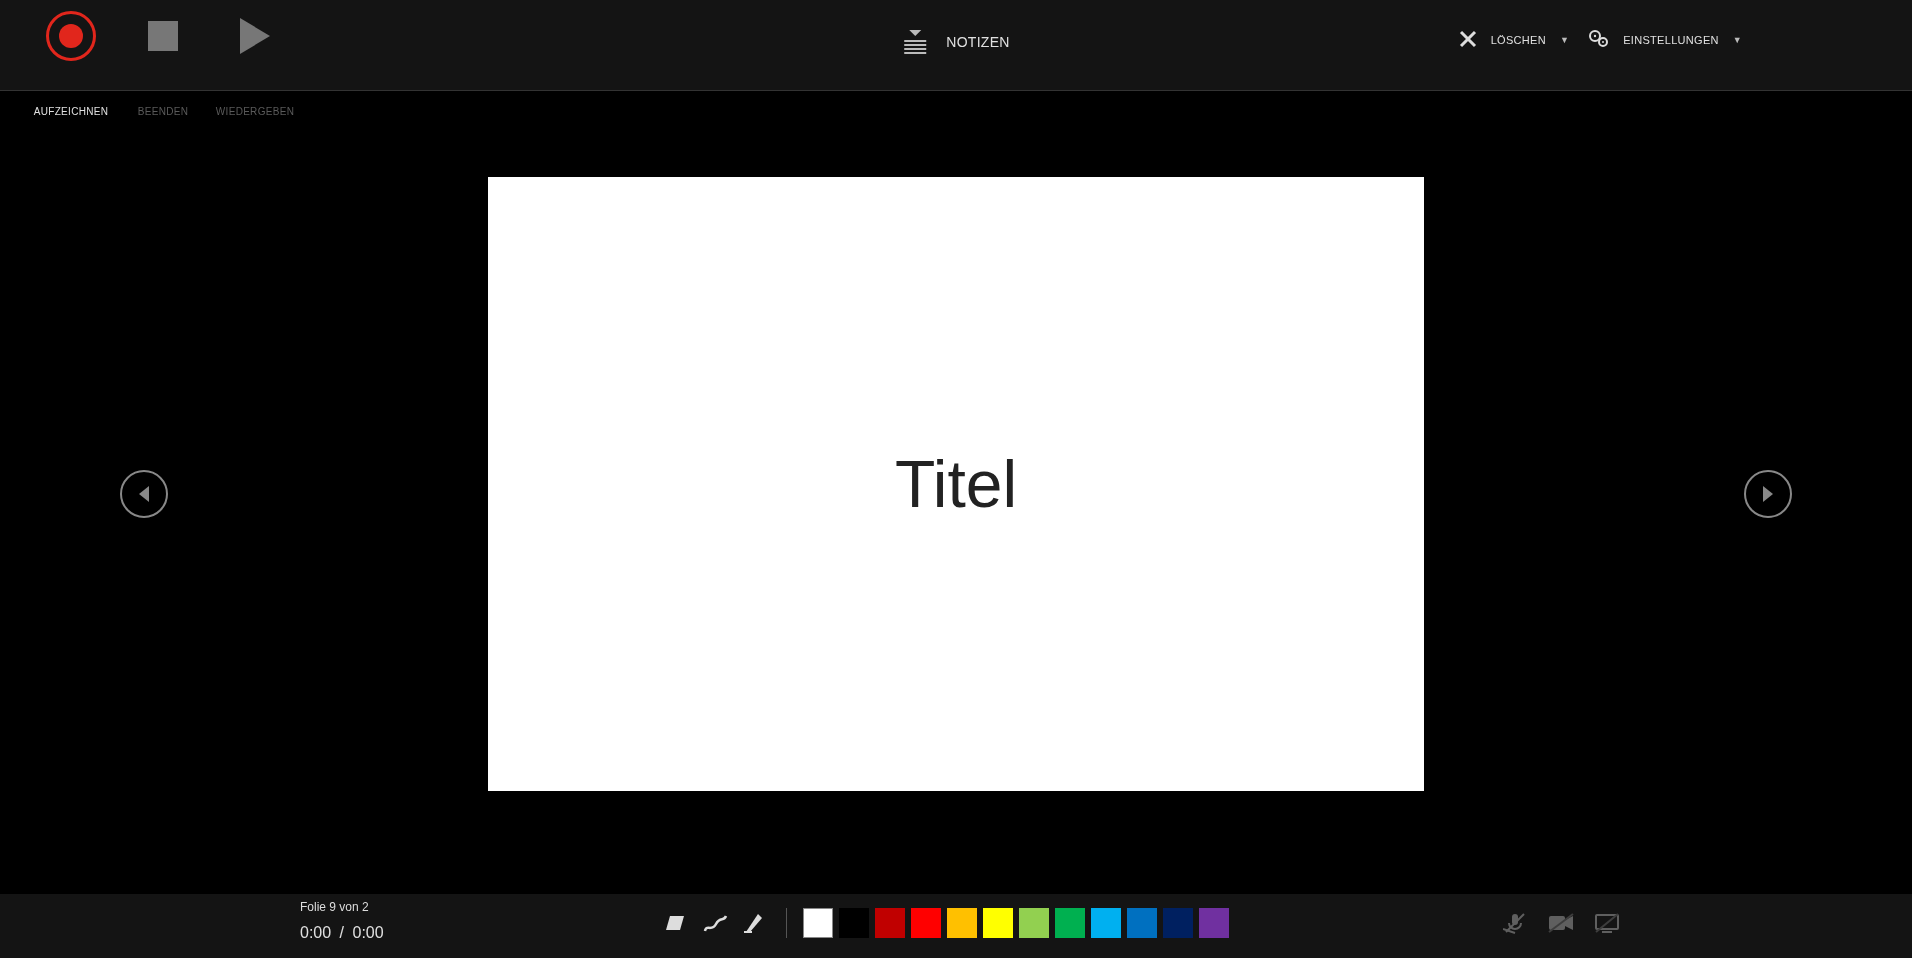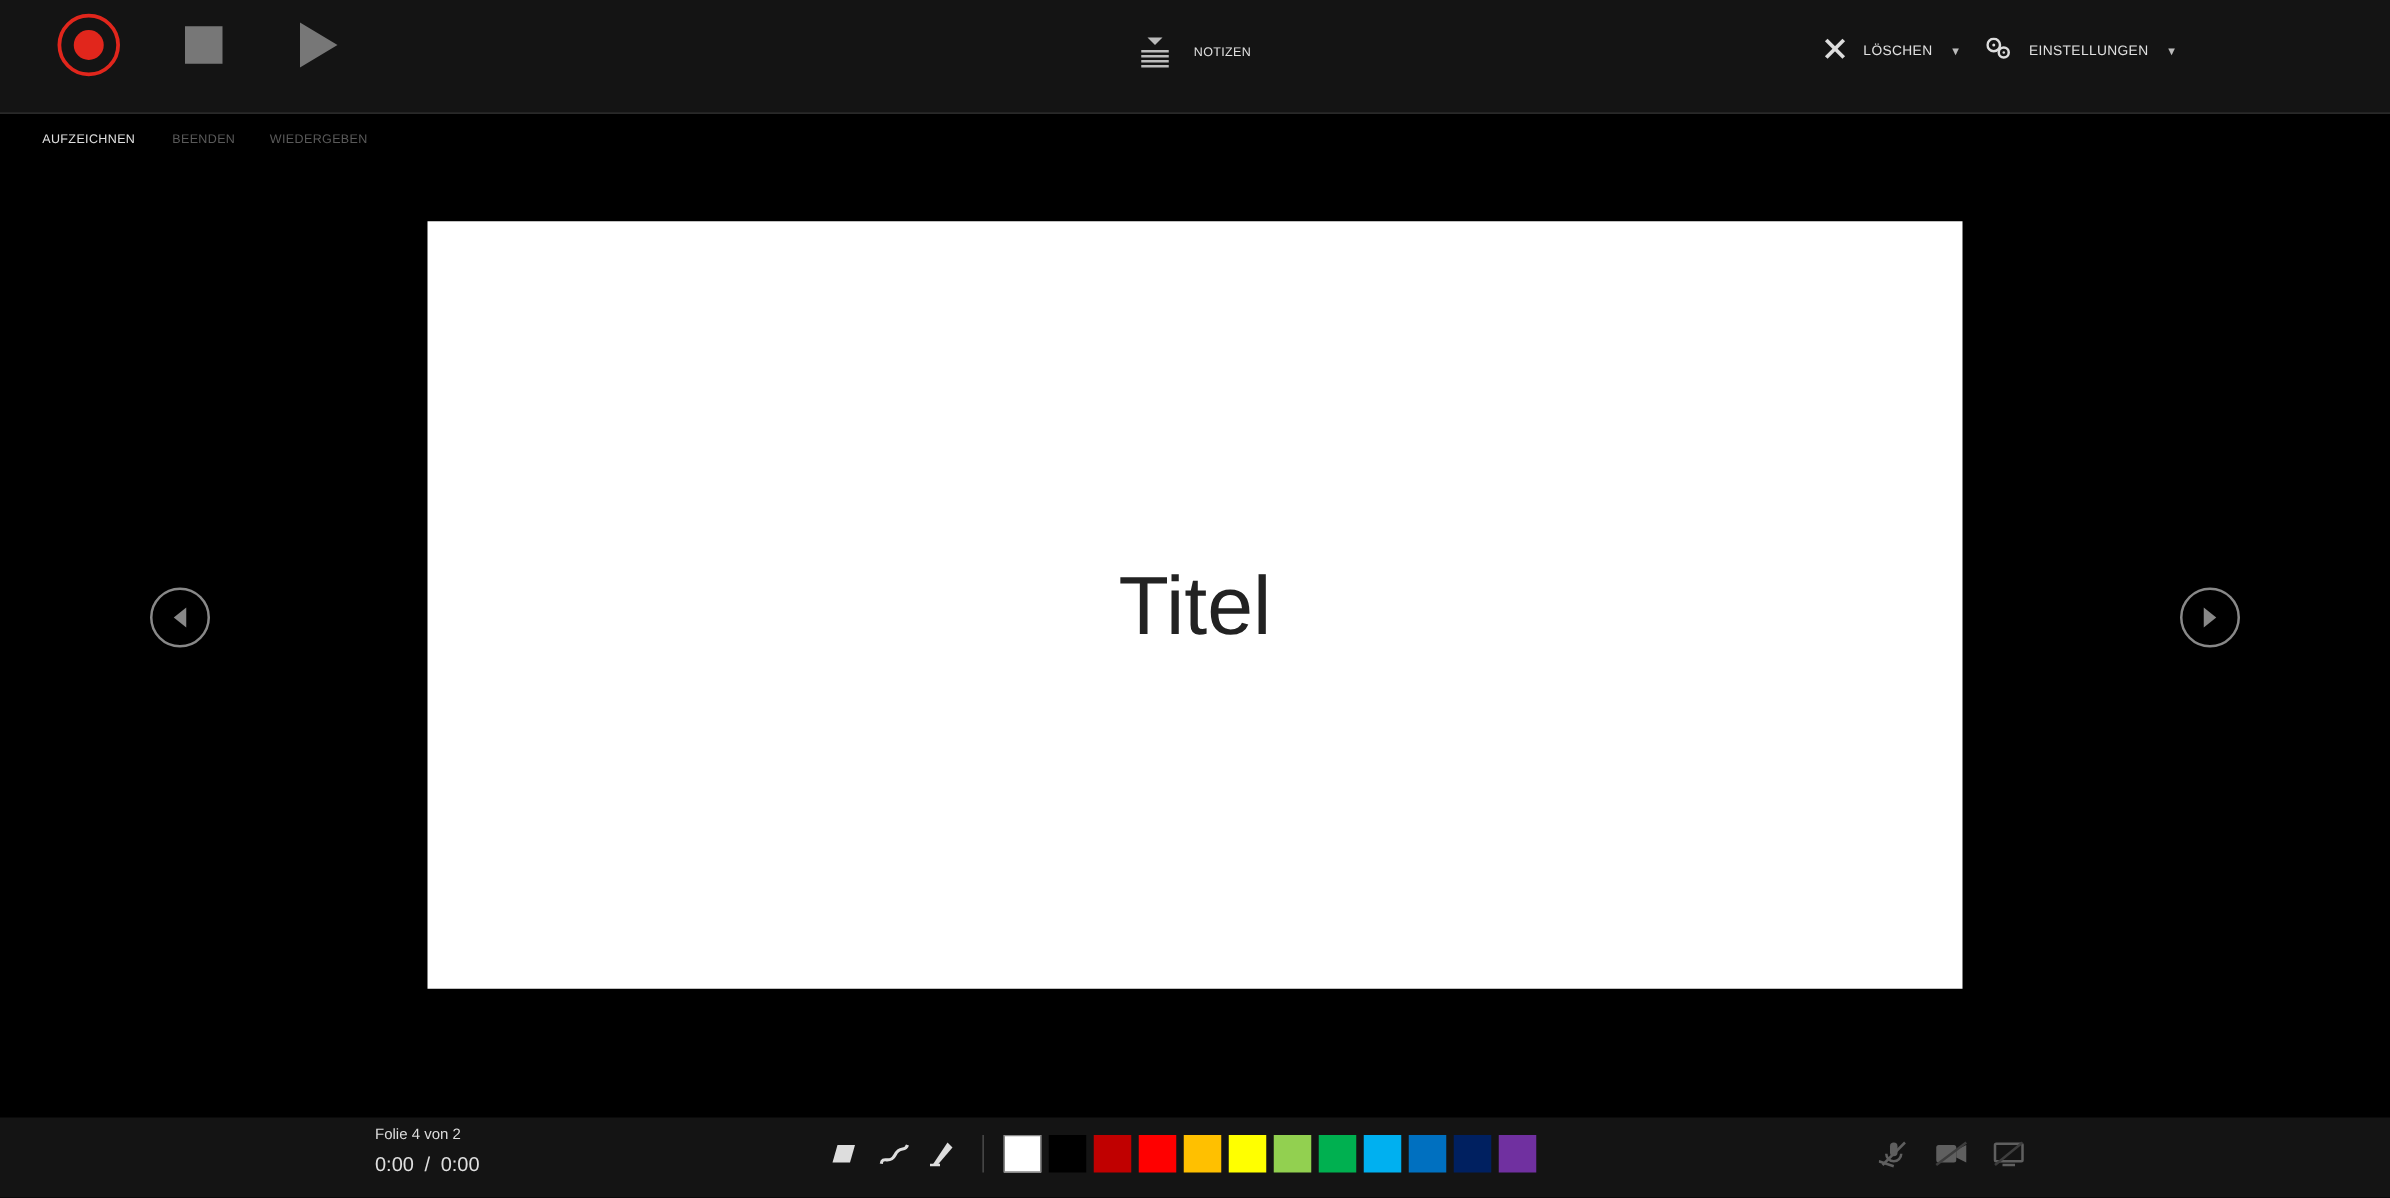--- a/index.html
+++ b/index.html
@@ -121,21 +121,21 @@
   }
   .notes-icon .tri {
     width:0;height:0;
     border-left:6px solid transparent;
     border-right:6px solid transparent;
     border-top:6px solid #bbb;
     margin-bottom:2px;
   }
   .notes-icon .line { width:22px;height:2px;background:#bbb; }
   .notes-label {
-    font-size: 10px;
+    font-size: 14px;
     letter-spacing: 0.3px;
     color:#e0e0e0;
     text-transform: uppercase;
   }
 
   
   .topbar-right {
     position: absolute;
     right: 170px;
     top: 30px;
@@ -163,21 +163,21 @@
     position: absolute;
     top: 120px;
     left: 0;
     right: 0;
     bottom: 90px;
     display: flex;
     align-items: center;
     justify-content: center;
   }
   .slide {
-    width: 1228px;
+    width: 936px;
     height: 614px;
     background: #fff;
     display: flex;
     align-items: center;
     justify-content: center;
     position: relative;
     top: -10px;
   }
   .slide-title {
     font-size: 66px;
@@ -371,21 +371,21 @@
   </div>
   <div class="slide">
     <div class="slide-title">Titel</div>
   </div>
   <div class="nav-btn right">
     <div class="arrow"></div>
   </div>
 </div>
 
 <div class="bottombar">
-  <div class="slide-counter">Folie 4 von 2</div>
+  <div class="slide-counter">Folie 9 von 2</div>
   <div class="time-display">
     <span>0:00</span>
     <span class="time-sep">/</span>
     <span>0:00</span>
   </div>
 
   <div class="ink-tools">
     <div class="tool-btn">
       <svg width="26" height="22" viewBox="0 0 26 22">
         <polygon points="8,4 22,4 18,18 4,18" fill="#ddd"></polygon>

